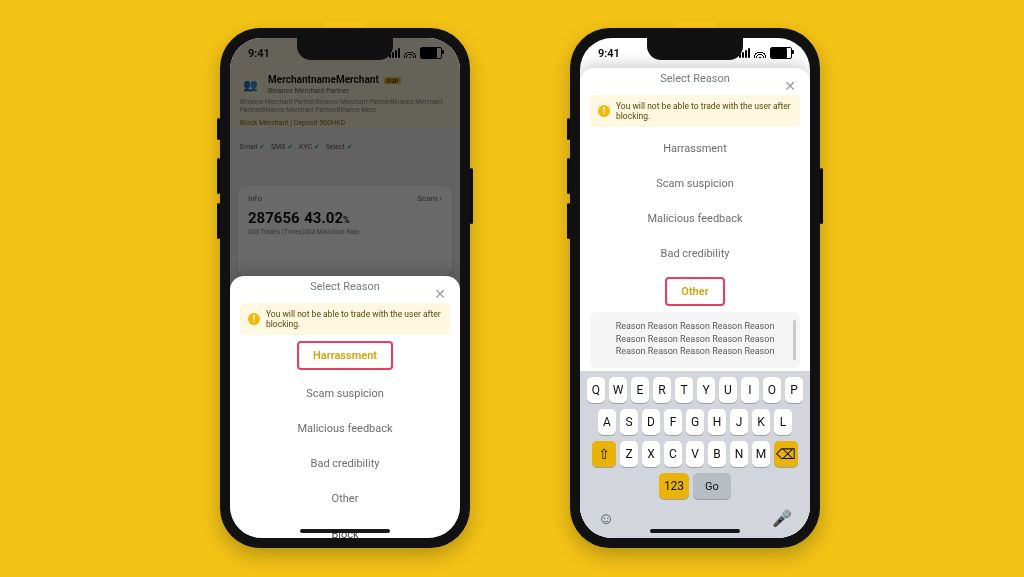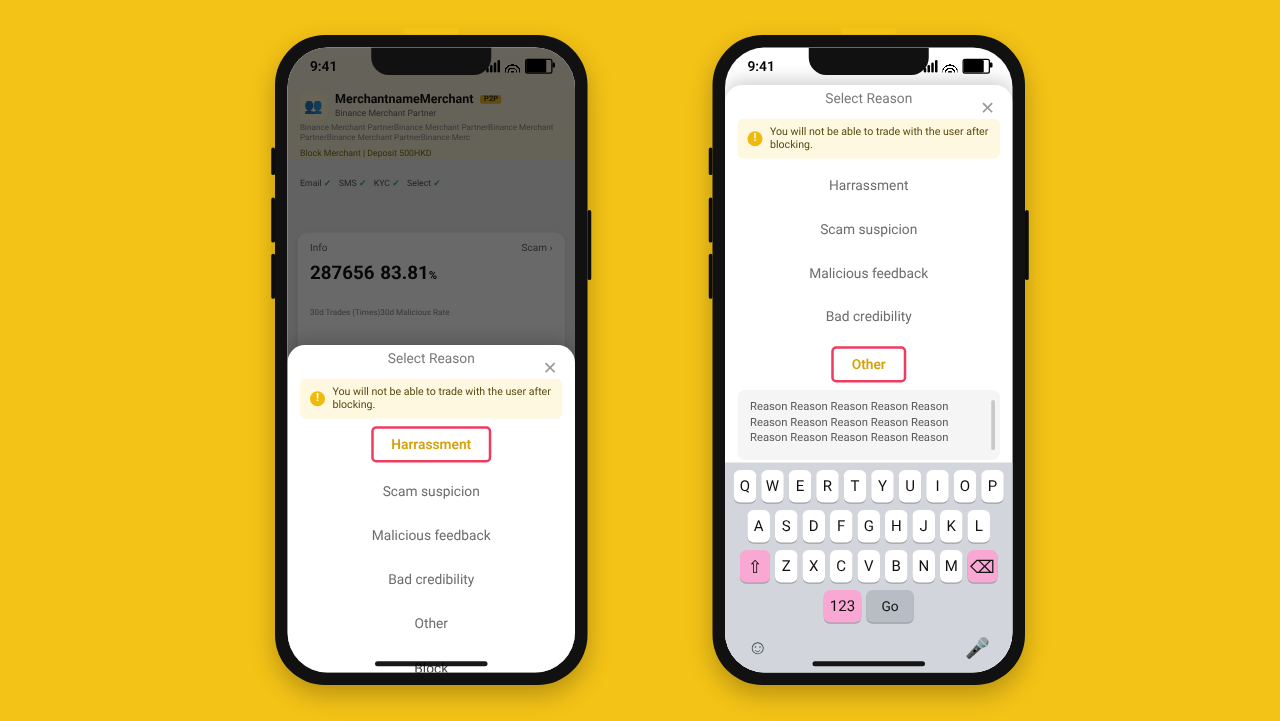--- a/index.html
+++ b/index.html
@@ -90,21 +90,21 @@
   .tag-p2p{display:inline-block;background:#f0b90b;color:#3b2b00;font-size:6px;padding:0 3px;border-radius:2px;margin-left:3px;vertical-align:middle}
   .info-card{
     position:absolute;top:148px;left:8px;right:8px;
     background:#fff;border-radius:8px;padding:8px 10px 40px;box-sizing:border-box;
     box-shadow:0 1px 3px rgba(0,0,0,.12);
   }
   .info-card .hdr{display:flex;justify-content:space-between;font-size:8px;color:#666}
   .info-card .row{display:flex;margin-top:6px}
   .info-card .big{font-size:15px;font-weight:700;color:#111}
   .info-card .pct .u{font-size:9px}
-  .info-card .lbl{font-size:6.5px;color:#888;margin-top:19px}
+  .info-card .lbl{font-size:6.5px;color:#888;margin-top:1px}
 
   .avatar{width:22px;height:22px;border-radius:4px;background:#fff3c9;display:inline-flex;align-items:center;justify-content:center;float:left;margin-right:6px}
   .avatar::before{content:"\1F465";font-size:12px}
 
   
   .sheet{
     position:absolute;left:0;right:0;bottom:0;
     background:#fff;border-radius:14px 14px 0 0;z-index:20;
     box-shadow:0 -4px 14px rgba(0,0,0,.18);
   }
@@ -141,36 +141,36 @@
   .block-btn{
     text-align:center;font-size:11px;color:#444;padding:12px 0 18px;
   }
 
   
   .sheet.full{top:30px;border-radius:14px 14px 0 0}
 
   .textarea{
     margin:6px 10px 4px;background:#f5f5f5;border-radius:6px;
     padding:8px 10px;box-sizing:border-box;font-size:9px;color:#5a5a5a;line-height:1.4;
-    height:56px;overflow:hidden;position:relative;
+    height:56px;overflow:hidden;position:relative;text-align:center;
   }
   .ta-scroll{position:absolute;right:4px;top:8px;bottom:8px;width:3px;background:#c9c9c9;border-radius:2px}
 
   
   .kbd{
     background:#d2d5db;padding:6px 4px 10px;box-sizing:border-box;
     position:absolute;left:0;right:0;bottom:0;
   }
   .krow{display:flex;justify-content:center;gap:4px;margin-bottom:6px}
   .key{
     background:#fff;border-radius:5px;height:26px;min-width:18px;
     display:flex;align-items:center;justify-content:center;
     font-size:12px;color:#111;box-shadow:0 1px 0 rgba(0,0,0,.25);
   }
-  .key.fn{background:#f9a8d4;min-width:24px}
+  .key.fn{background:#eab308;min-width:24px}
   .key.space{flex:1;font-size:11px}
   .key.go{background:#b7bcc5;min-width:38px;font-size:11px}
   .key.shift::before{content:"\21E7";font-size:14px}
   .key.backsp::before{content:"\232B";font-size:14px}
   .kbot{display:flex;align-items:center;justify-content:space-between;padding:4px 14px 0;color:#49505a;font-size:16px}
 
   
   .phone.left .status{filter:brightness(.7)}
 
   .back-chevron{position:absolute;top:38px;left:10px;color:#333;font-size:12px;font-weight:600}
@@ -225,21 +225,21 @@
         <div class="hdr">
           <span>Info</span>
           <span><span>Scam</span> ›</span>
         </div>
         <div class="row">
           <div>
             <div class="big">287656</div>
             <div class="lbl">30d Trades (Times)</div>
           </div>
           <div>
-            <div class="big pct"><span>83.81</span><span class="u">%</span></div>
+            <div class="big pct"><span>43.02</span><span class="u">%</span></div>
             <div class="lbl">30d Malicious Rate</div>
           </div>
         </div>
       </div>
     </div>
     <div class="dim-overlay"></div>
 
     <div class="sheet" style="height:262px">
       <div class="hdr">
         <span>Select Reason</span>

